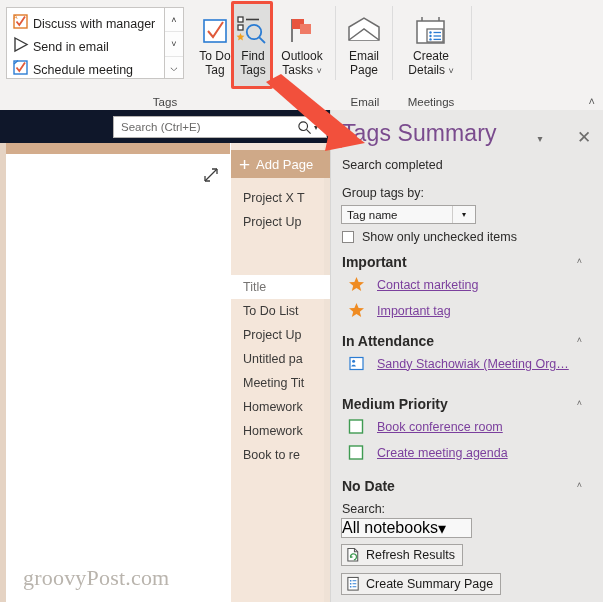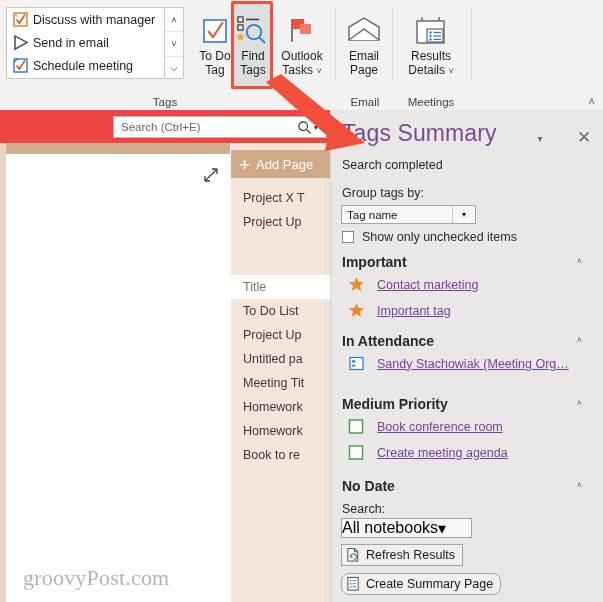--- a/index.html
+++ b/index.html
@@ -12,40 +12,40 @@
   #app{position:relative;width:603px;height:602px;overflow:hidden;background:#fff;}
 
   
   .ribbon{position:absolute;left:0;top:0;width:603px;height:110px;background:#f3f2f1;border-bottom:1px solid #e1dfdd;}
   .ribbon-inner{position:absolute;left:0;top:0;right:0;bottom:22px;}
   .grp-label{position:absolute;bottom:2px;font-size:11.5px;color:#444;text-align:center;}
   .grp-sep{position:absolute;top:6px;width:1px;background:#dcdcdc;}
 
   
   .tag-gallery{position:absolute;left:6px;top:7px;width:172px;height:72px;background:#fff;border:1px solid #c8c6c4;box-sizing:border-box;}
-  .tag-row{display:flex;align-items:center;height:23px;padding-left:4px;}
+  .tag-row{display:flex;align-items:flex-end;height:23px;padding-left:4px;}
   .tag-row .t-ico{width:22px;height:19px;flex:0 0 22px;position:relative;}
   .tag-row .t-lbl{font-size:12.5px;color:#201f1e;white-space:nowrap;overflow:hidden;}
   .gal-scroll{position:absolute;left:164px;top:7px;width:20px;height:72px;border:1px solid #c8c6c4;border-left:1px solid #c8c6c4;background:#fdfdfd;box-sizing:border-box;}
   .gal-btn{height:23.3px;display:flex;align-items:center;justify-content:center;color:#333;font-size:9px;border-bottom:1px solid #e6e6e6;}
   .gal-btn:last-child{border-bottom:none;}
 
   
   .rbtn{position:absolute;top:5px;width:54px;height:76px;text-align:center;}
   .rbtn .ico{height:42px;display:flex;align-items:flex-end;justify-content:center;padding-bottom:2px;}
   .rbtn .cap{font-size:12px;color:#201f1e;line-height:14px;}
 
   .findtags-hl{position:absolute;left:231px;top:1px;width:42px;height:88px;border:3px solid #f2503c;border-radius:2px;box-sizing:border-box;z-index:6;}
   .findtags-bg{position:absolute;left:234px;top:4px;width:36px;height:82px;background:#dededd;z-index:1;}
 
   
   svg{display:block;}
 
   
-  .searchstrip{position:absolute;left:0;top:110px;width:603px;height:33px;background:#ef4444;}
+  .searchstrip{position:absolute;left:0;top:110px;width:603px;height:33px;background:#0f172a;}
   .searchbox{position:absolute;left:113px;top:6px;width:214px;height:22px;border:1px solid #b5b3b1;background:#fff;box-sizing:border-box;display:flex;align-items:center;}
   .searchbox .ph{font-size:11.5px;color:#6b6a69;padding-left:7px;flex:1;}
   .searchbox .mag{width:20px;display:flex;align-items:center;justify-content:center;}
   .searchbox .caret{width:12px;font-size:8px;color:#333;}
 
   
   .tanbar{position:absolute;left:0;top:143px;width:230px;height:11px;background:#d3ac8c;}
   .tanbar2{position:absolute;left:0;top:143px;width:6px;height:459px;background:#e5d3c3;}
   .canvas{position:absolute;left:6px;top:154px;width:225px;height:399px;background:#fff;}
   .expand-ico{position:absolute;left:201px;top:165px;width:20px;height:20px;}
@@ -202,21 +202,21 @@
             <rect x="5" y="6" width="27" height="22" fill="#fff" stroke="#6d6d6d" stroke-width="1.5"></rect>
             <rect x="15" y="14" width="16" height="13" fill="#fff" stroke="#6d6d6d" stroke-width="1.3"></rect>
             <circle cx="18.5" cy="17.5" r="1.2" fill="#2b7cd3"></circle>
             <circle cx="18.5" cy="21" r="1.2" fill="#2b7cd3"></circle>
             <circle cx="18.5" cy="24.4" r="1.2" fill="#2b7cd3"></circle>
             <line x1="21.5" y1="17.5" x2="29" y2="17.5" stroke="#2b7cd3" stroke-width="1.3"></line>
             <line x1="21.5" y1="21" x2="29" y2="21" stroke="#2b7cd3" stroke-width="1.3"></line>
             <line x1="21.5" y1="24.4" x2="29" y2="24.4" stroke="#2b7cd3" stroke-width="1.3"></line>
           </svg>
         </div>
-        <div class="cap">Results</div>
+        <div class="cap">Create</div>
         <div class="cap">
           <span>Details</span>
           <span style="font-size:9px;color:#444;">˅</span>
         </div>
       </div>
 
       <div class="grp-sep" style="left:471px;height:74px;"></div>
     </div>
 
     <div class="grp-label" style="left:120px;width:90px;">Tags</div>
@@ -383,21 +383,21 @@
         <svg width="15" height="16" viewBox="0 0 16 17">
           <path d="M2 1.5 L9 1.5 L12.5 5 L12.5 15 L2 15 Z" fill="#fff" stroke="#555" stroke-width="1.1"></path>
           <path d="M9 1.5 L9 5 L12.5 5" fill="none" stroke="#555" stroke-width="1.1"></path>
           <path d="M5 11.5 A3.2 3.2 0 1 1 8.4 13.6" fill="none" stroke="#3f9b52" stroke-width="1.4"></path>
           <path d="M4 9 L5.4 11.8 L7.9 10.6 Z" fill="#3f9b52"></path>
         </svg>
       </span>
       <span class="pl">Refresh Results</span>
     </div>
 
-    <div class="pbtn" style="top:463px;border-radius:8px;">
+    <div class="pbtn" style="top:463px;">
       <span>
         <svg width="15" height="16" viewBox="0 0 16 17">
           <rect x="2" y="1.5" width="11" height="13.5" fill="#fff" stroke="#555" stroke-width="1.1"></rect>
           <circle cx="5" cy="5" r="0.9" fill="#2b7cd3"></circle>
           <circle cx="5" cy="8.2" r="0.9" fill="#2b7cd3"></circle>
           <circle cx="5" cy="11.4" r="0.9" fill="#2b7cd3"></circle>
           <line x1="7" y1="5" x2="11" y2="5" stroke="#2b7cd3" stroke-width="1"></line>
           <line x1="7" y1="8.2" x2="11" y2="8.2" stroke="#2b7cd3" stroke-width="1"></line>
           <line x1="7" y1="11.4" x2="11" y2="11.4" stroke="#2b7cd3" stroke-width="1"></line>
         </svg>

